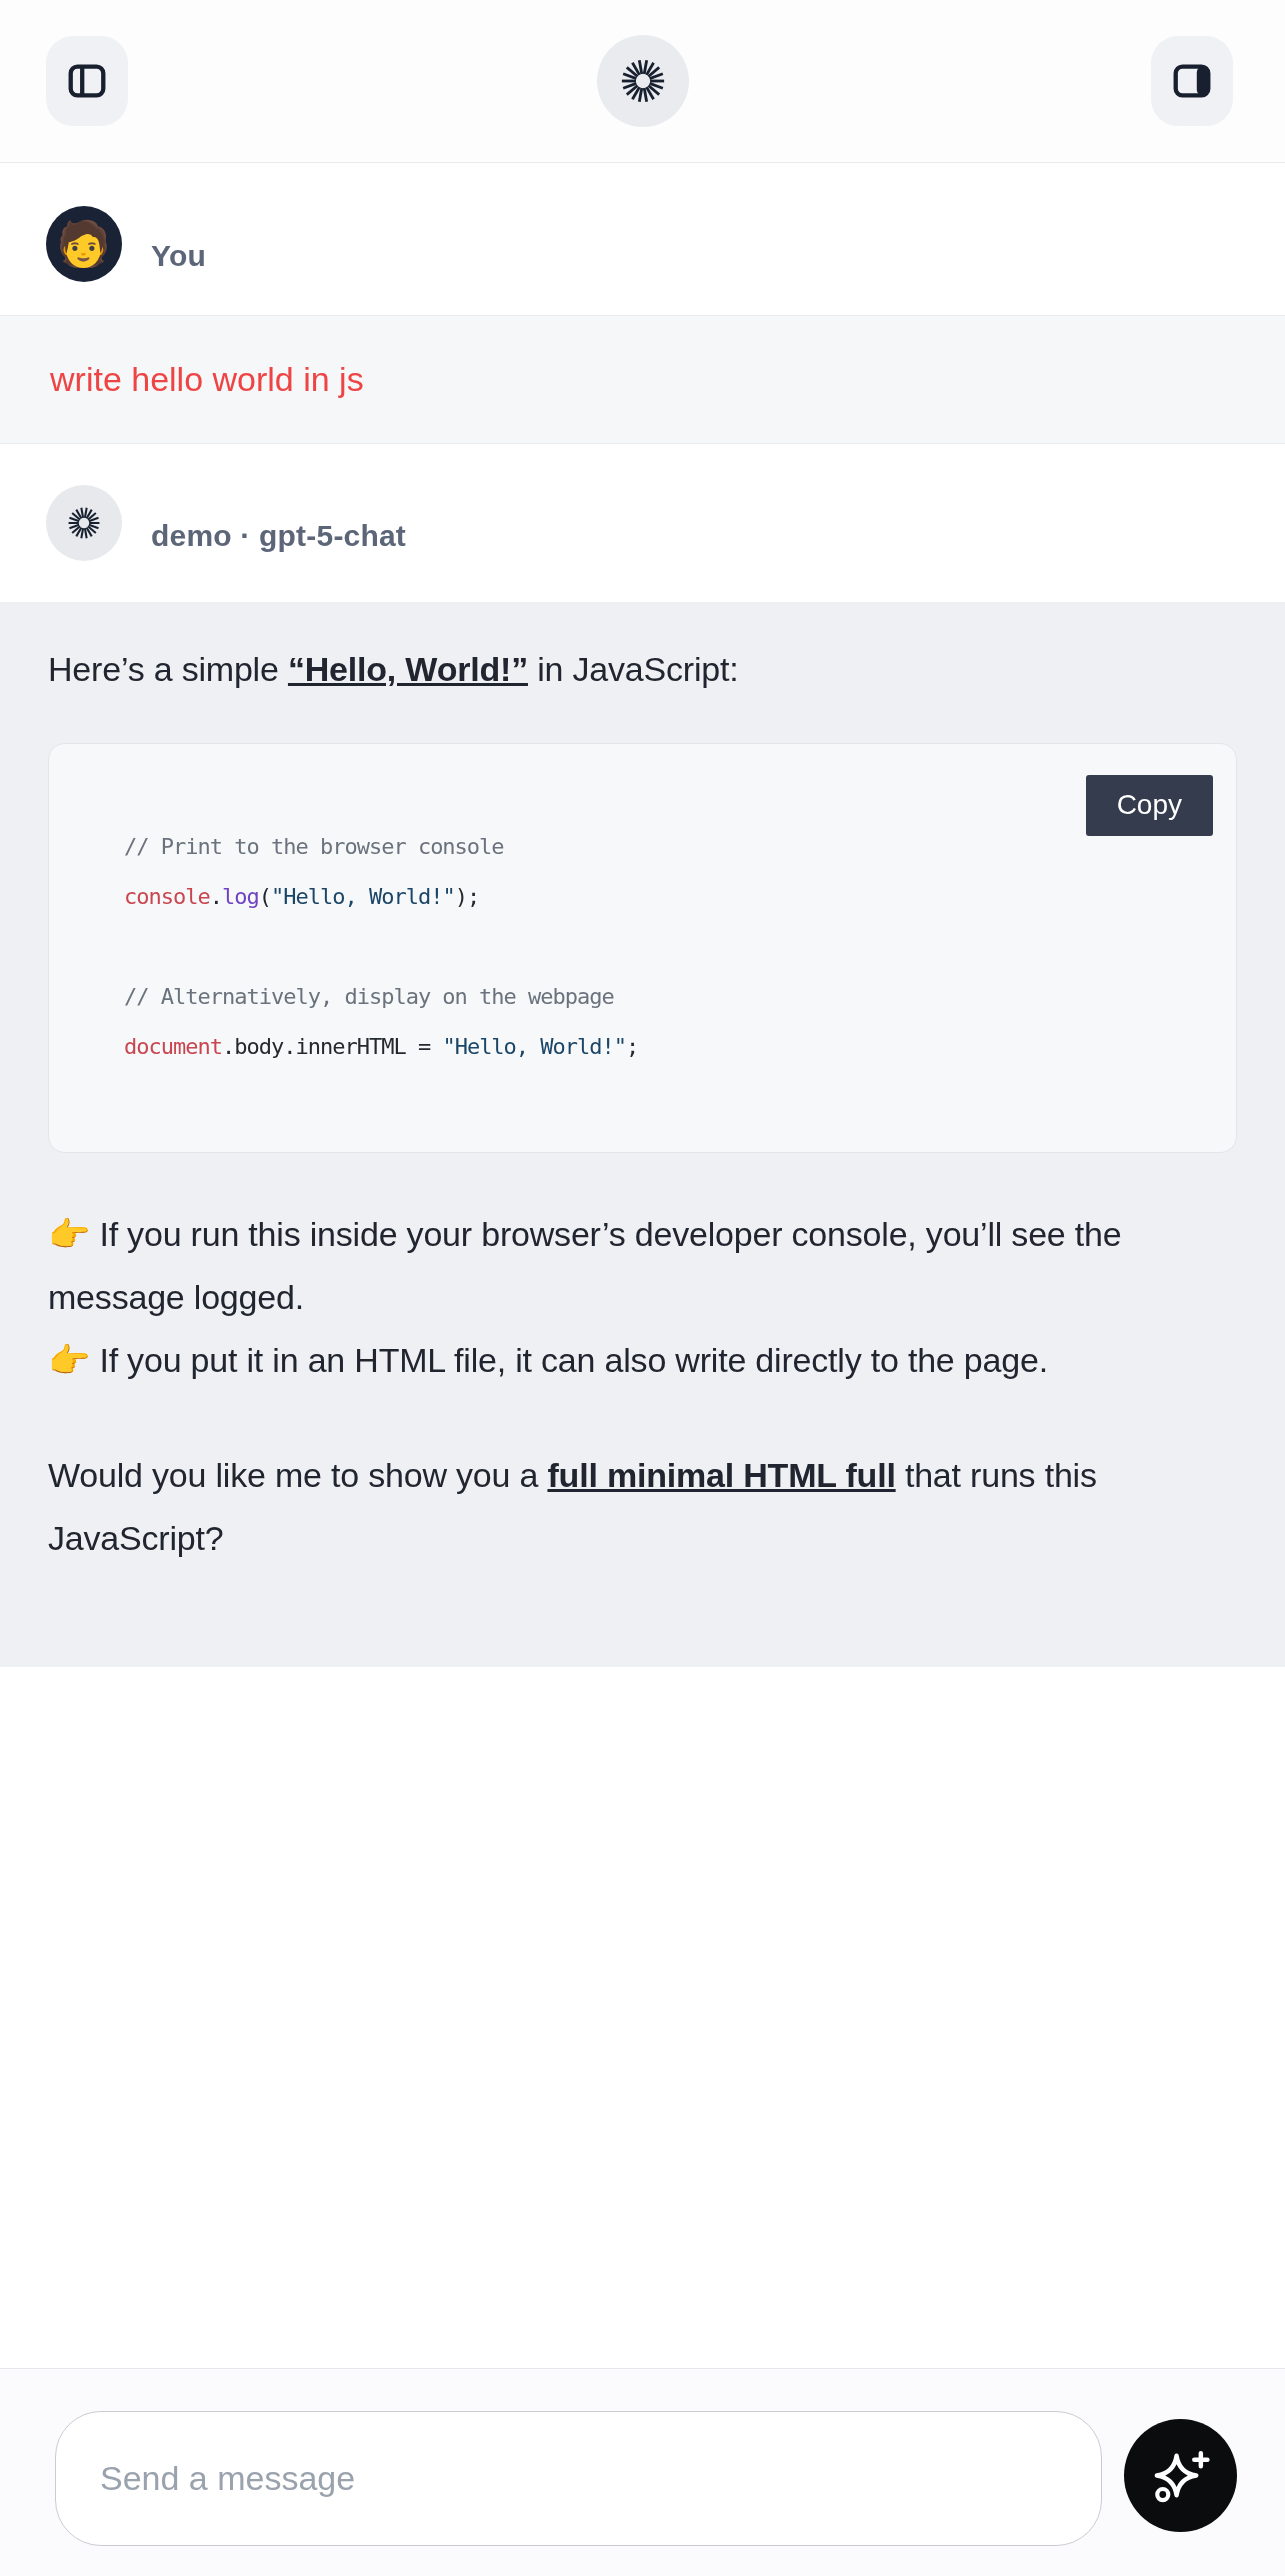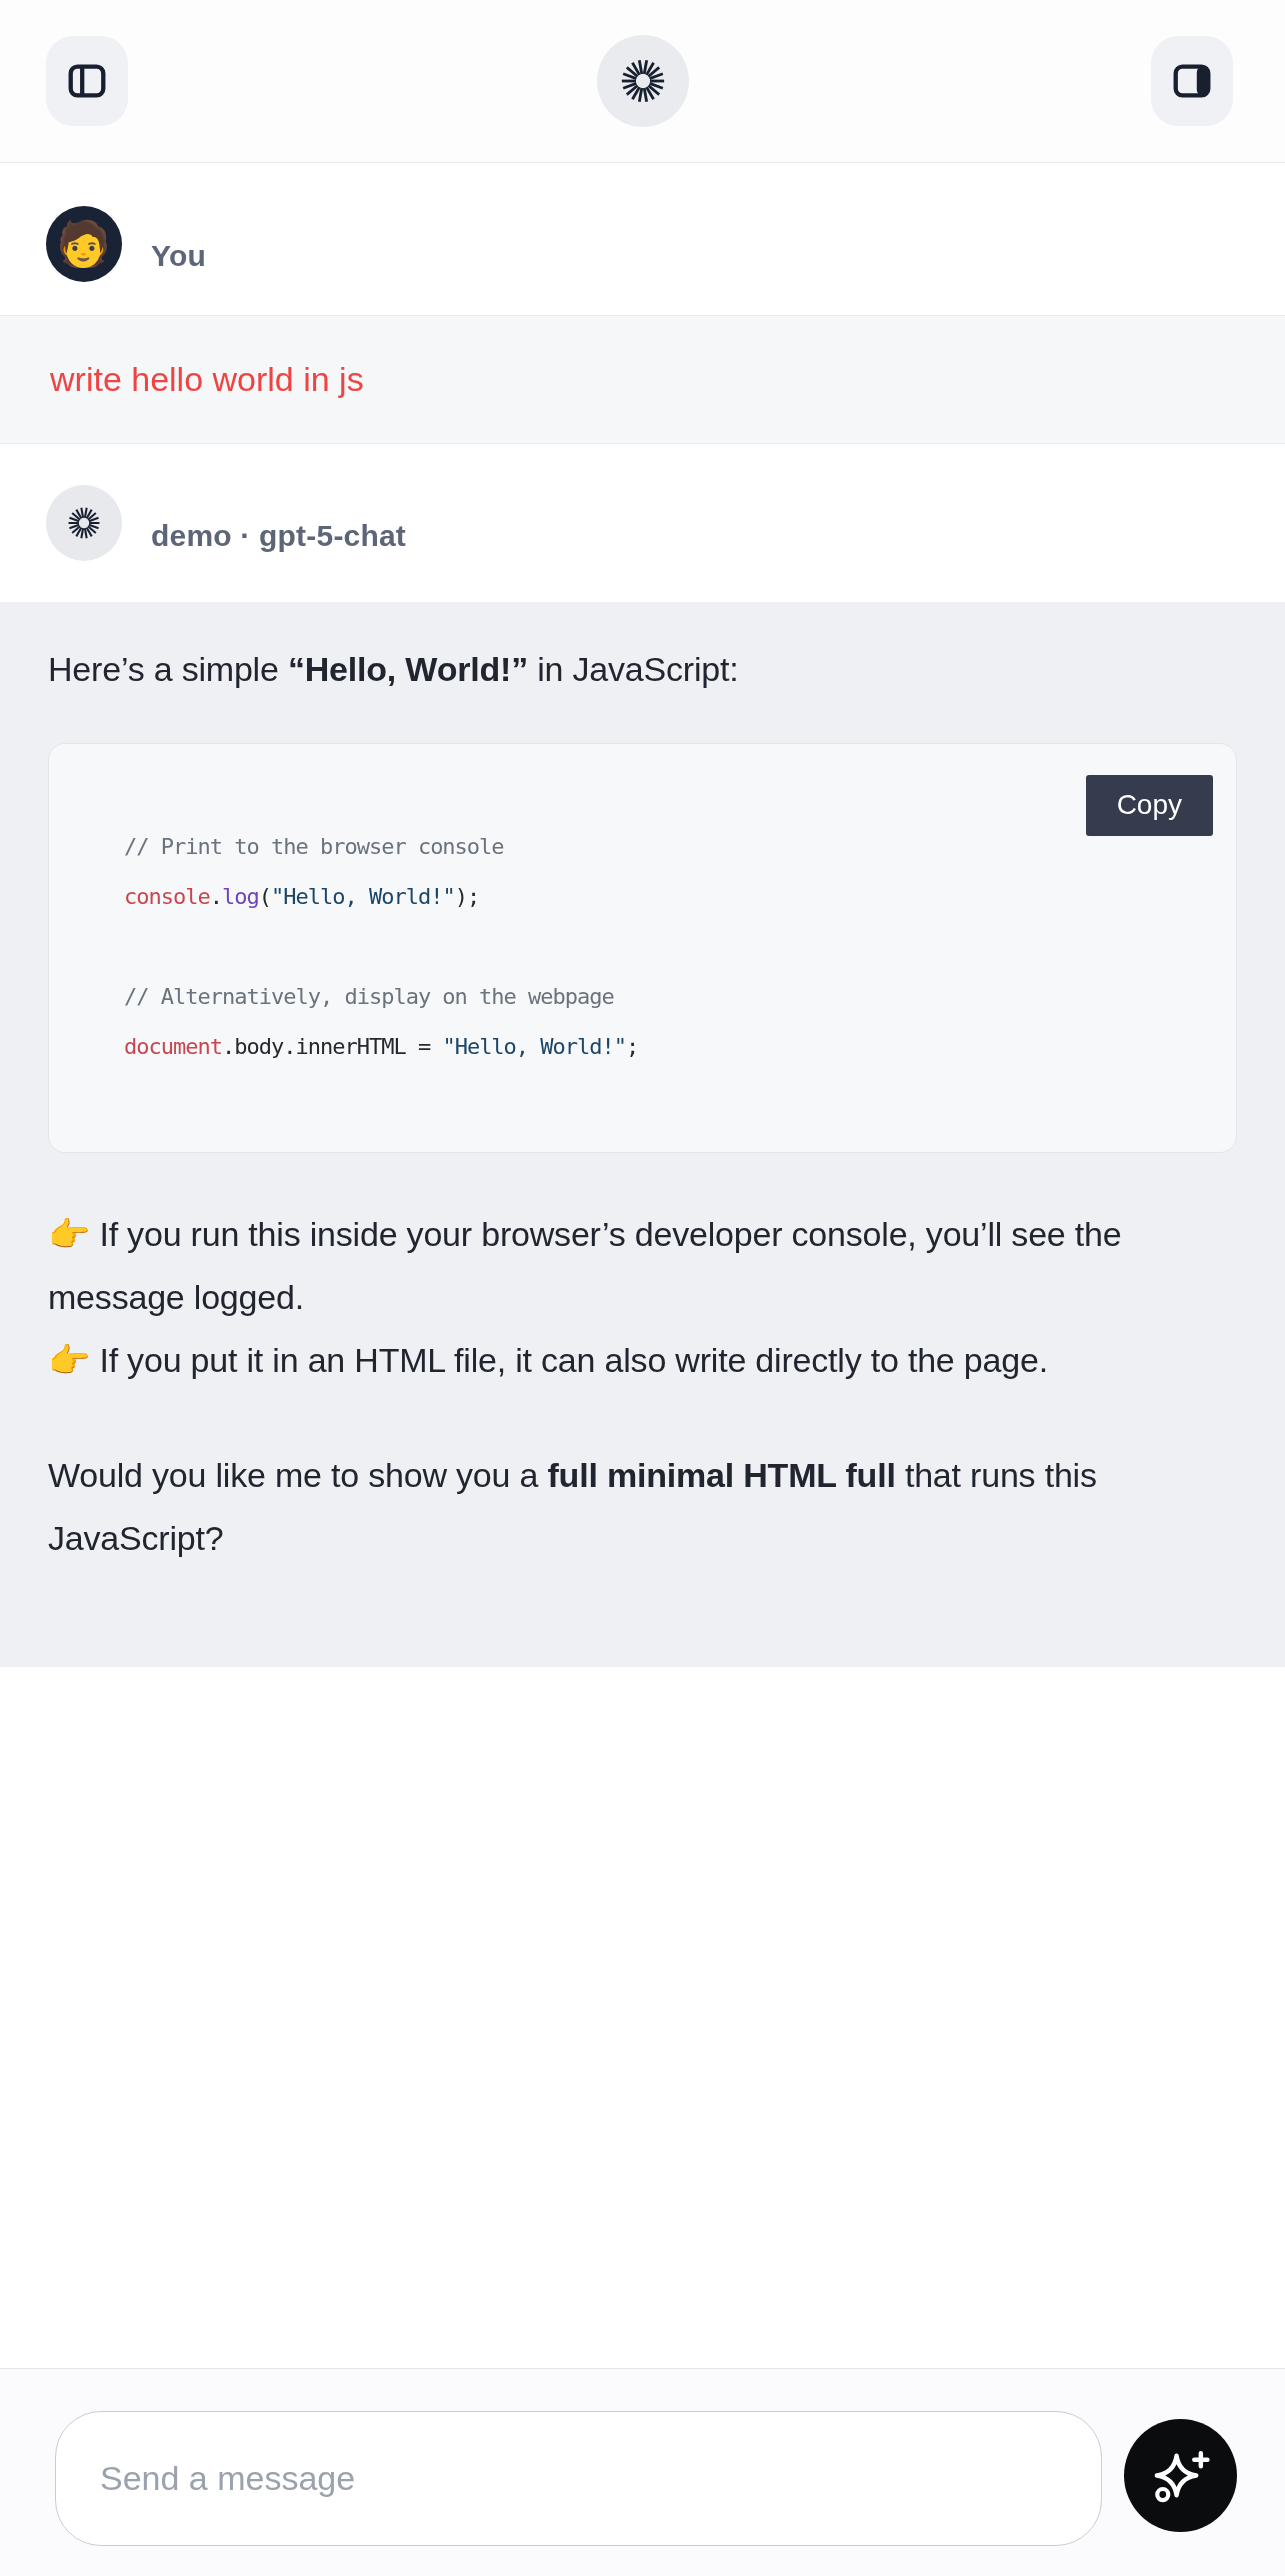--- a/index.html
+++ b/index.html
@@ -53,21 +53,21 @@
   .assistant-band{
     flex:0 0 auto; height:1065px; background:#eef0f3;
     padding:0 48px; overflow:hidden;
   }
   .assistant-band p{
     font-size:34px; line-height:63px; color:#20252f; letter-spacing:-0.2px;
   }
   .p-intro{ margin-top:36px; }
   .p-tips{ margin-top:50px; }
   .p-question{ margin-top:52px; }
-  .assistant-band strong{ font-weight:bold; }
+  .assistant-band strong{ font-weight:bold;text-decoration:underline; }
 
   .code-card{
     margin-top:42px; position:relative;
     background:#f7f8fa; border:1.9px solid #e3e5e9; border-radius:17px;
   }
   .code-card pre{
     margin:0; padding:78px 38px 80px 75px;
     font-family:"DejaVu Sans Mono", monospace;
     font-size:22px; line-height:50px; letter-spacing:-1px;
     color:#24292e; white-space:pre; overflow:hidden;

